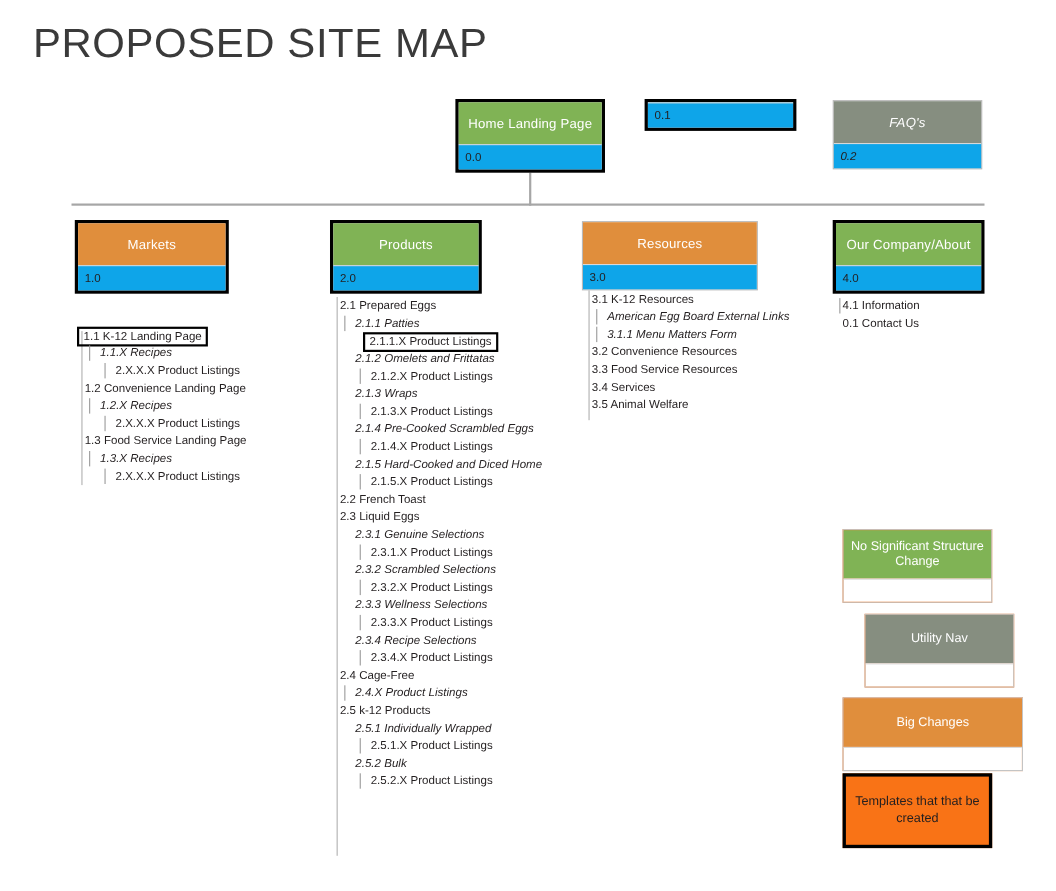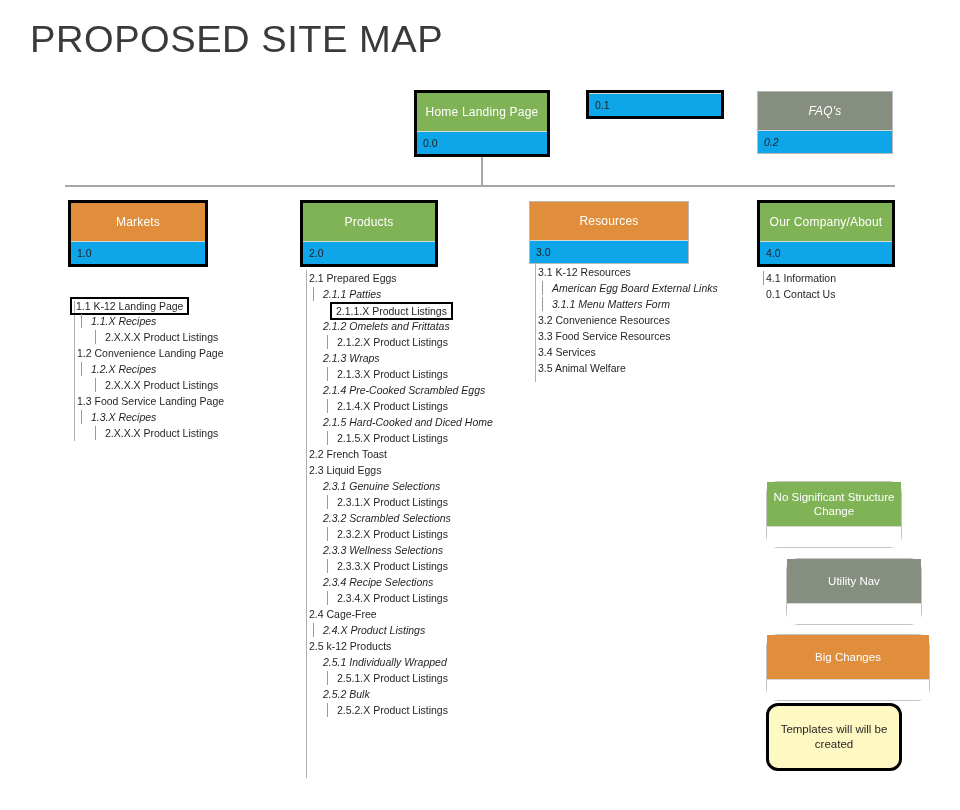--- a/index.html
+++ b/index.html
@@ -117,22 +117,21 @@
   .rail {
     position: absolute;
     width: 1px;
     background: #b0b0b0;
   }
 
   
   .legend-node {
     position: absolute;
     box-sizing: border-box;
-    background: #fef9c3;
-    border-radius: 12px;
+    background: #f97316;
   }
   .legend-node.thin { border: 1px solid #c4c4c4; }
   .legend-node.thick { border: 3px solid #000000; }
   .legend-head {
     height: 44px;
     display: flex;
     align-items: center;
     justify-content: center;
     text-align: center;
     color: #ffffff;
@@ -265,15 +264,15 @@
     </div>
     <div class="legend-node thin" style="left: 766px; top: 558px; width: 136px; margin-left: 20px;">
       <div class="legend-head fill-gray">Utility Nav</div>
       <div class="legend-body"></div>
     </div>
     <div class="legend-node thin" style="left: 766px; top: 634px; width: 164px;">
       <div class="legend-head fill-orange">Big Changes</div>
       <div class="legend-body"></div>
     </div>
     <div class="legend-node thick" style="left: 766px; top: 703px; width: 136px;">
-      <div class="legend-plain">Templates will will be created</div>
+      <div class="legend-plain">Templates that that be created</div>
     </div>
   </div>
 
 </body></html>

